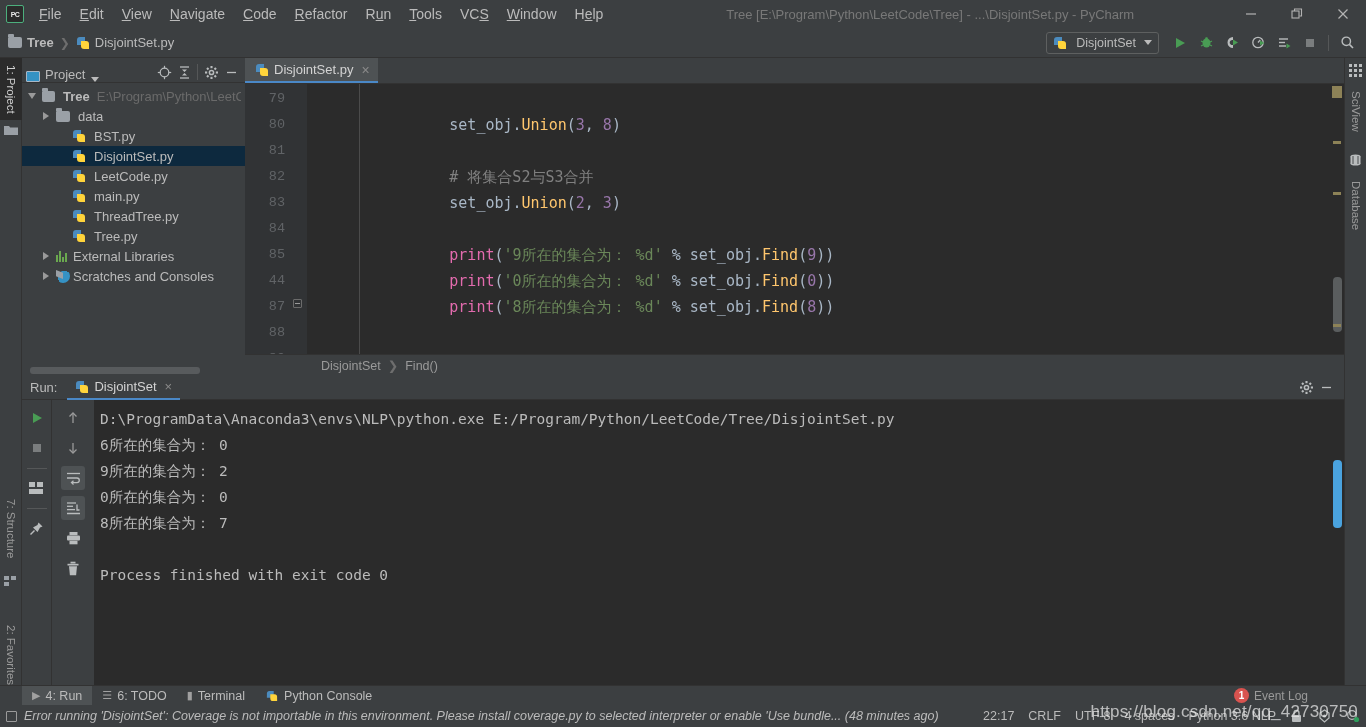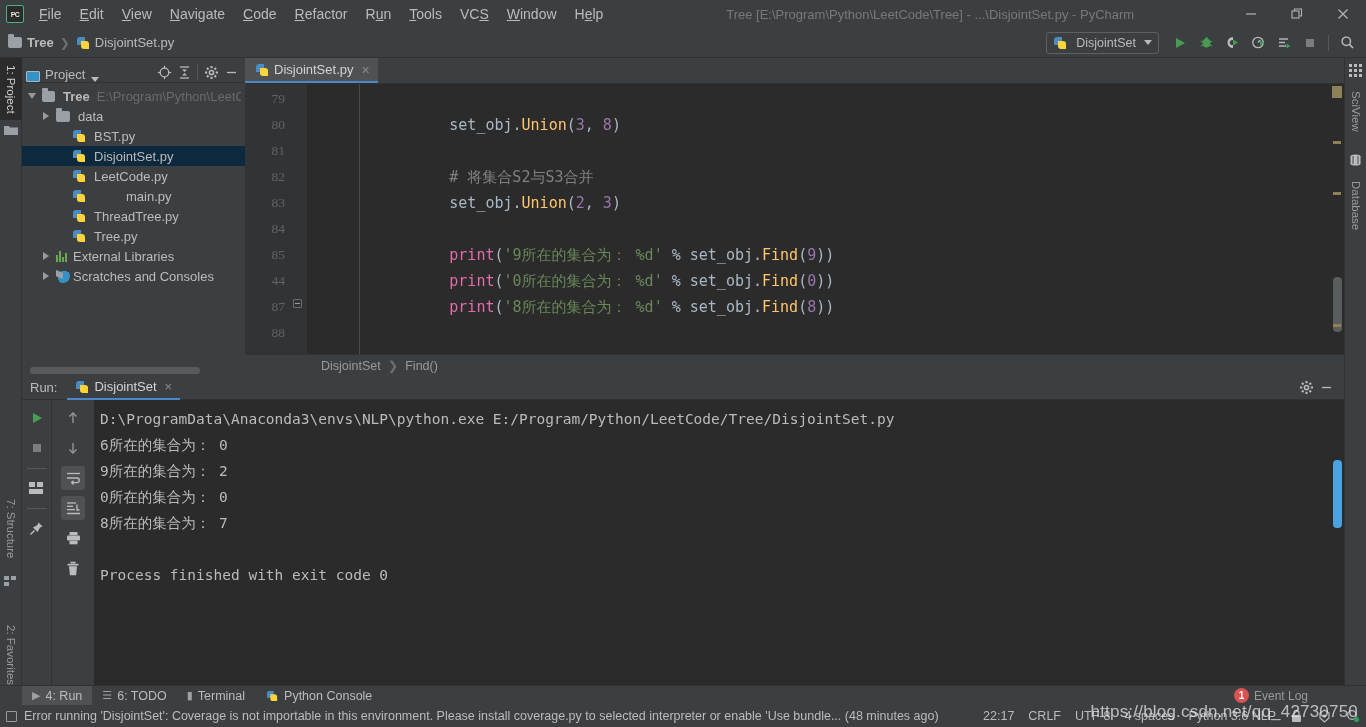--- a/index.html
+++ b/index.html
@@ -165,21 +165,21 @@
   .etab {
     display:flex; align-items:center; padding:0 8px 0 10px;
     background:#4e5254; color:#d3d3d3; font-size:13px;
     border-bottom:2px solid #4a88c7;
   }
   .etab .x { margin-left:8px; color:#8a8a8a; font-size:14px; line-height:1; }
 
   .codewrap { position:relative; height:276px; display:flex; background:#2b2b2b; }
   .gutter {
     width:62px; background:#313335; color:#606366; font-size:13.5px;
-    font-family:Liberation Serif, serif; text-align:right;
+    font-family:Liberation Mono, monospace; text-align:right;
     padding-top:2px; position:relative; flex:0 0 62px;
   }
   .gutter .ln { height:26px; line-height:26px; padding-right:22px; }
   .foldmark {
     position:absolute; right:5px; width:9px; height:9px;
     border:1px solid #6b6b6b; border-radius:1px; background:#313335;
   }
   .foldmark:after {
     content:""; position:absolute; left:1px; top:3px; width:5px; height:1px; background:#9a9a9a;
   }
@@ -263,21 +263,21 @@
     font-size:12.5px; color:#bbbbbb; white-space:nowrap;
   }
   .btab.active { background:#4e5254; }
   .btab .gl { margin-right:5px; font-size:11px; color:#a0a0a0; }
 
   .statusbar {
     position:absolute; left:0; bottom:0; width:1366px; height:22px;
     background:#3c3f41; display:flex; align-items:center;
     font-size:12.5px; color:#bbbbbb;
   }
-  .status-msg { display:flex; align-items:center; padding-left:6px; overflow:hidden; white-space:nowrap; }
+  .status-msg { display:flex; align-items:center; padding-left:6px; overflow:hidden; white-space:nowrap;font-style:italic; }
   .status-ico {
     width:11px; height:11px; border:1px solid #9a9a9a; border-radius:1px; margin-right:7px;
     flex:0 0 11px;
   }
   .status-right { margin-left:auto; display:flex; align-items:center; padding-right:6px; gap:14px; white-space:nowrap; }
   .status-right .si { color:#bbbbbb; }
   .sb-ico { width:14px;height:14px; }
 
   .eventlog {
     position:absolute; right:58px; bottom:24px; font-size:12px; color:#9a9a9a;
@@ -540,21 +540,21 @@
       <div class="trow selected" style="padding-left:50px;">
         <span class="pyfile-ico"></span>
         <span class="lbl">DisjointSet.py</span>
       </div>
 
       <div class="trow" style="padding-left:50px;">
         <span class="pyfile-ico"></span>
         <span class="lbl">LeetCode.py</span>
       </div>
 
-      <div class="trow" style="padding-left:50px;gap:32px;">
+      <div class="trow" style="padding-left:50px;">
         <span class="pyfile-ico"></span>
         <span class="lbl">main.py</span>
       </div>
 
       <div class="trow" style="padding-left:50px;">
         <span class="pyfile-ico"></span>
         <span class="lbl">ThreadTree.py</span>
       </div>
 
       <div class="trow" style="padding-left:50px;text-align:right;">

